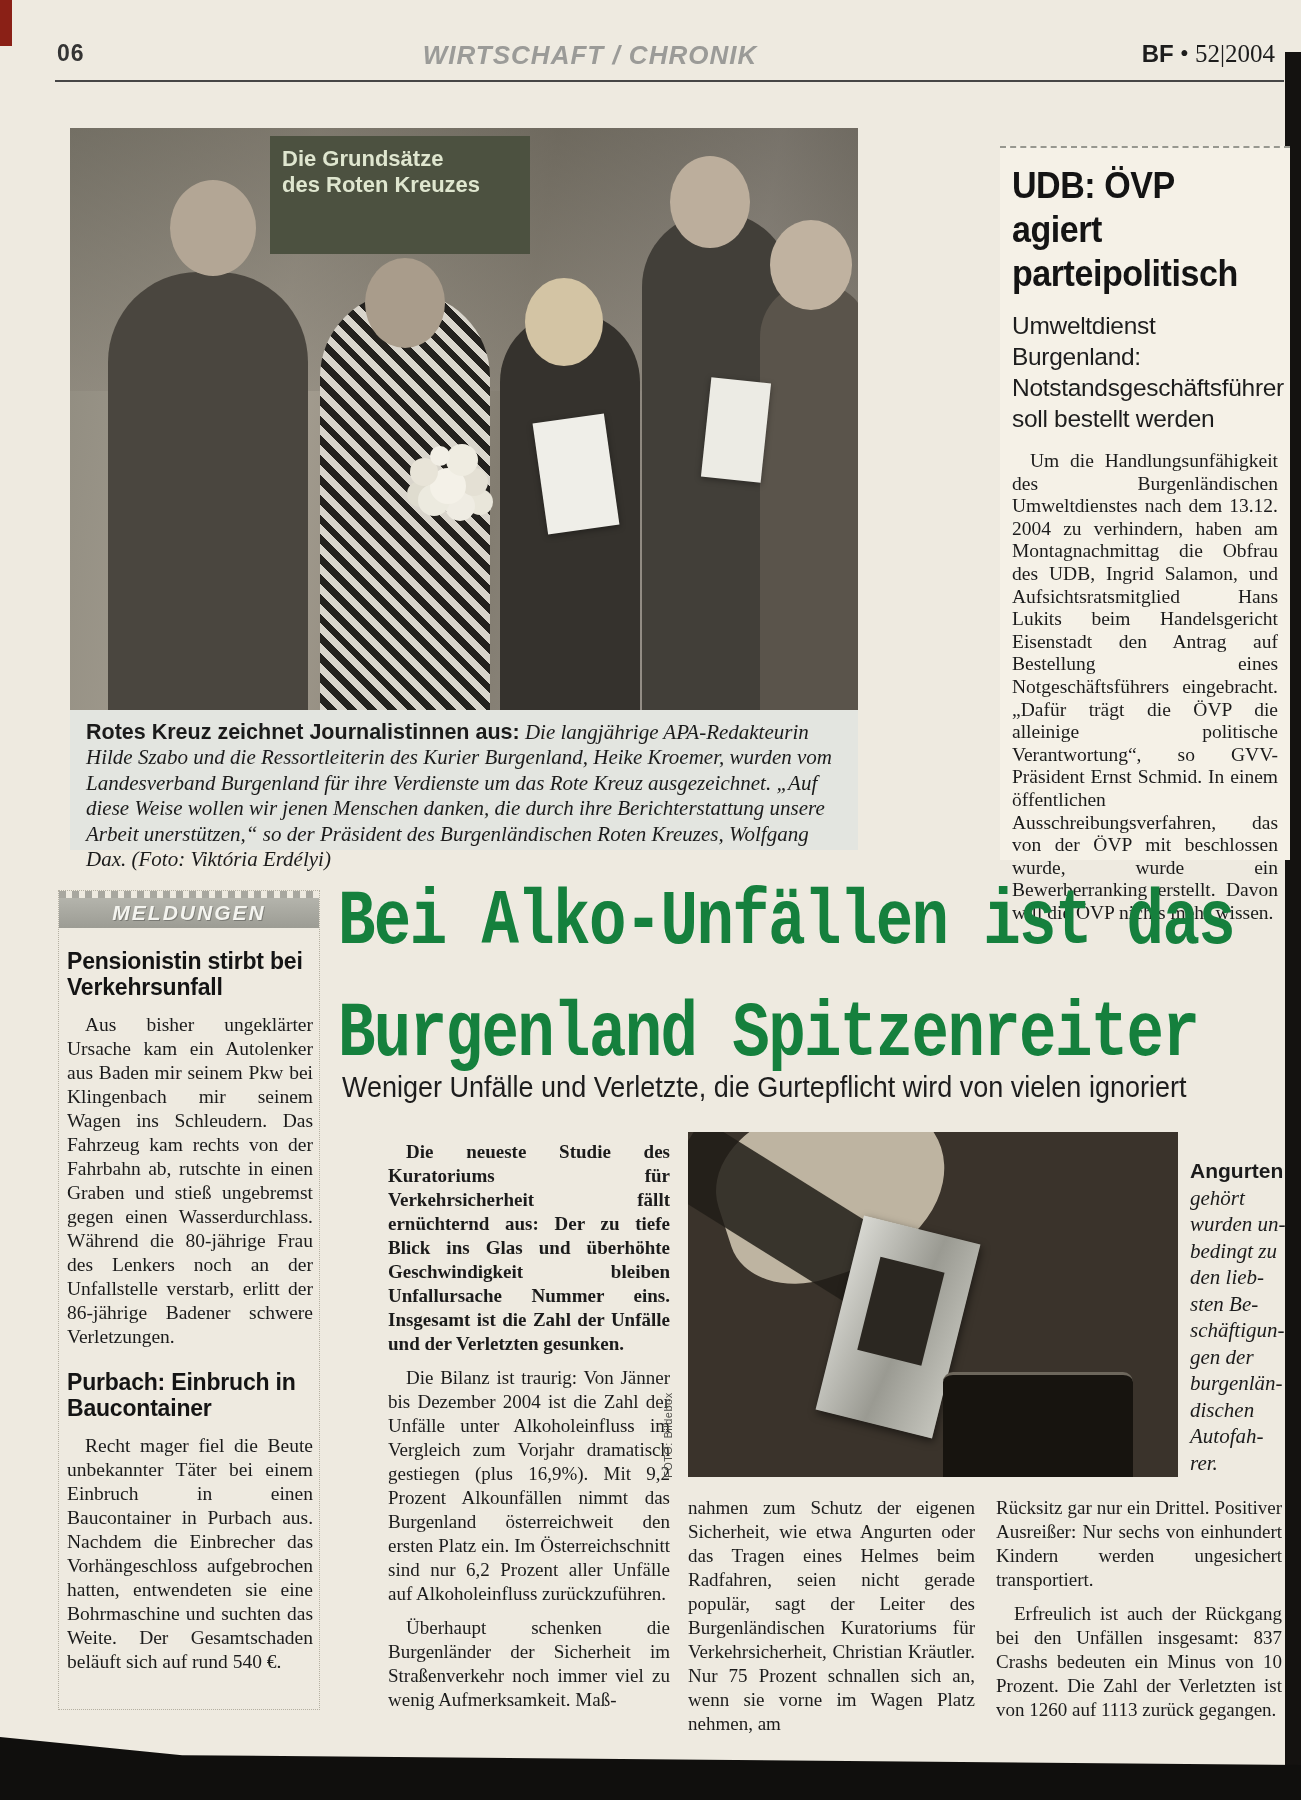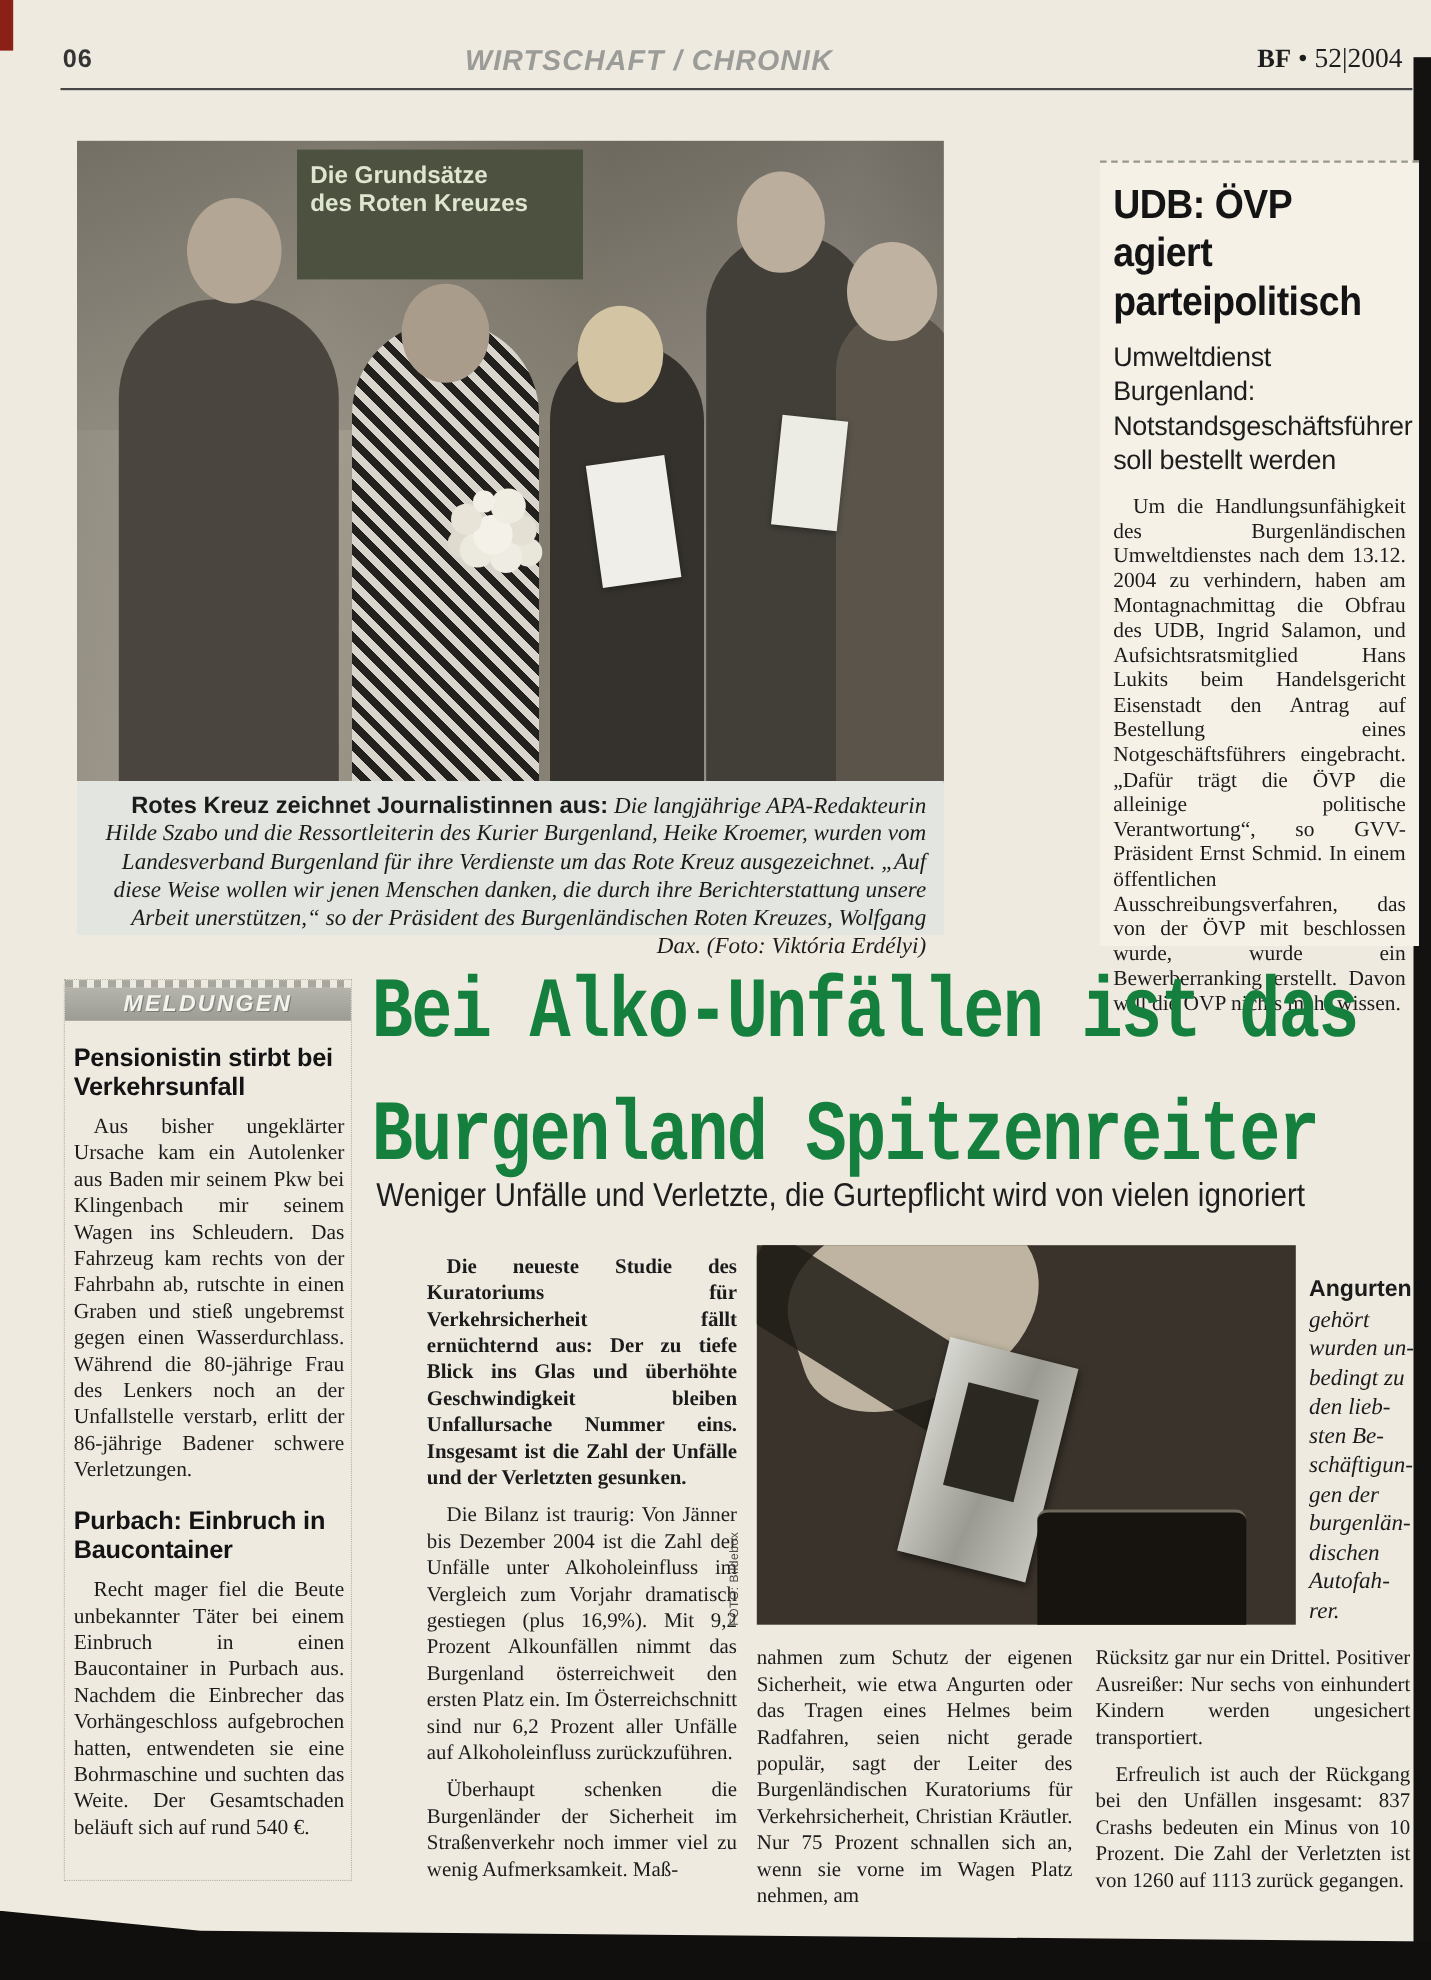--- a/index.html
+++ b/index.html
@@ -14,21 +14,21 @@
   .right-bar{position:absolute;left:1285px;top:52px;width:16px;height:1748px;background:#141210;}
   .bottom-bar{position:absolute;left:0;top:1730px;width:1301px;height:70px;background:#100f0d;
     clip-path:polygon(0 10%,14% 36%,100% 50%,100% 100%,0 100%);}
   
   .pageno{position:absolute;left:57px;top:40px;font-family:"Liberation Sans",sans-serif;
     font-weight:bold;font-size:23px;letter-spacing:1px;color:#343434;}
   .section-title{position:absolute;left:0;top:40px;width:1180px;text-align:center;
     font-family:"Liberation Sans",sans-serif;font-weight:bold;font-style:italic;
     font-size:26px;letter-spacing:1px;color:#9b9b98;}
   .issue{position:absolute;right:26px;top:40px;font-size:25px;color:#1d1d1d;white-space:nowrap;}
-  .issue b{font-family:Liberation Serif, serif;font-size:24px;}
+  .issue b{font-family:Liberation Sans, sans-serif;font-size:24px;}
   .header-rule{position:absolute;left:55px;top:80px;width:1229px;height:2px;background:#464646;}
 
   
   .photo1{position:absolute;left:70px;top:128px;width:788px;height:584px;overflow:hidden;
     background:linear-gradient(100deg,#8e8a7e 0%,#a7a093 28%,#837d71 55%,#97918a 80%,#6e6960 100%);}
   .photo1 .wall{position:absolute;left:0;top:0;width:100%;height:45%;
     background:linear-gradient(180deg,#5d594f,#8b857a);opacity:.55;}
   .photo1 .sign{position:absolute;left:200px;top:8px;width:260px;height:118px;background:#4c5140;
     color:#dfe6cf;font-family:"Liberation Sans",sans-serif;font-weight:bold;font-size:22px;
     line-height:1.2;padding:10px 12px;box-sizing:border-box;white-space:pre-line;}
@@ -50,21 +50,21 @@
     box-shadow:22px 4px 0 6px #efece1, -16px 16px 0 4px #e8e4d8, 8px 30px 0 8px #f4f1e8,
       34px 26px 0 4px #e4e0d4, -6px 44px 0 6px #eceadf, 20px 50px 0 5px #efece3,
       -20px 38px 0 3px #dfdccf, 40px 46px 0 3px #e9e6da;}
   .cert1{position:absolute;left:470px;top:290px;width:72px;height:112px;background:#efeee8;
     transform:rotate(-8deg);box-shadow:0 2px 6px rgba(0,0,0,.35);}
   .cert2{position:absolute;left:636px;top:252px;width:60px;height:100px;background:#ecebe4;
     transform:rotate(6deg);box-shadow:0 2px 6px rgba(0,0,0,.35);}
 
   
   .caption-box{position:absolute;left:70px;top:710px;width:788px;height:140px;background:#e3e5e0;
-    padding:10px 16px;box-sizing:border-box;font-size:21px;line-height:25.4px;text-align:right;}
+    padding:10px 16px;box-sizing:border-box;font-size:21px;line-height:25.4px;text-align:left;}
   .caption-box .lead{font-family:"Liberation Sans",sans-serif;font-weight:bold;font-size:21.5px;}
   .caption-box .rest{font-style:italic;}
 
   
   .udb{position:absolute;left:1000px;top:146px;width:290px;height:714px;background:#f5f1e7;
     border-top:2px dashed #97978f;padding:16px 12px 0 12px;box-sizing:border-box;}
   .udb h2{margin:0;font-family:"Liberation Sans",sans-serif;font-weight:bold;font-size:37px;
     line-height:44px;color:#141414;letter-spacing:-.5px;white-space:pre-line;
     transform:scaleX(.92);transform-origin:left top;}
   .udb .sub{margin-top:14px;font-family:"Liberation Sans",sans-serif;font-size:24.5px;

